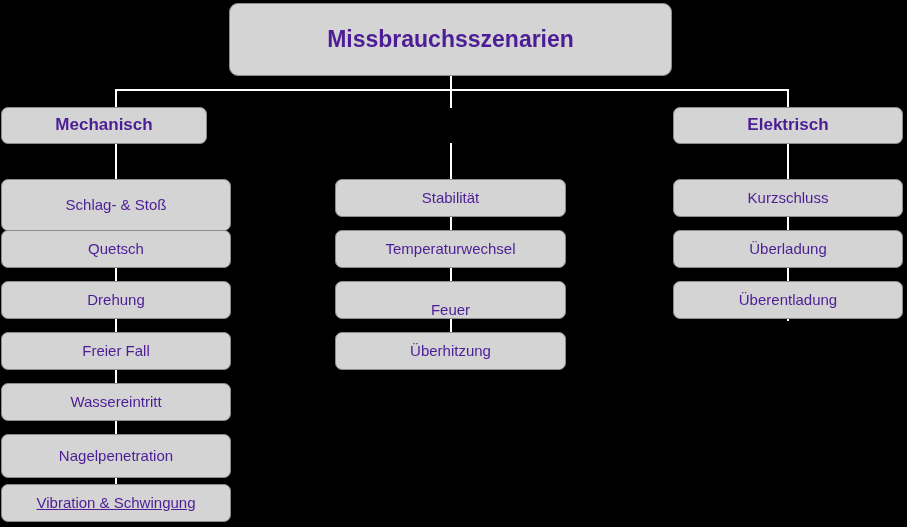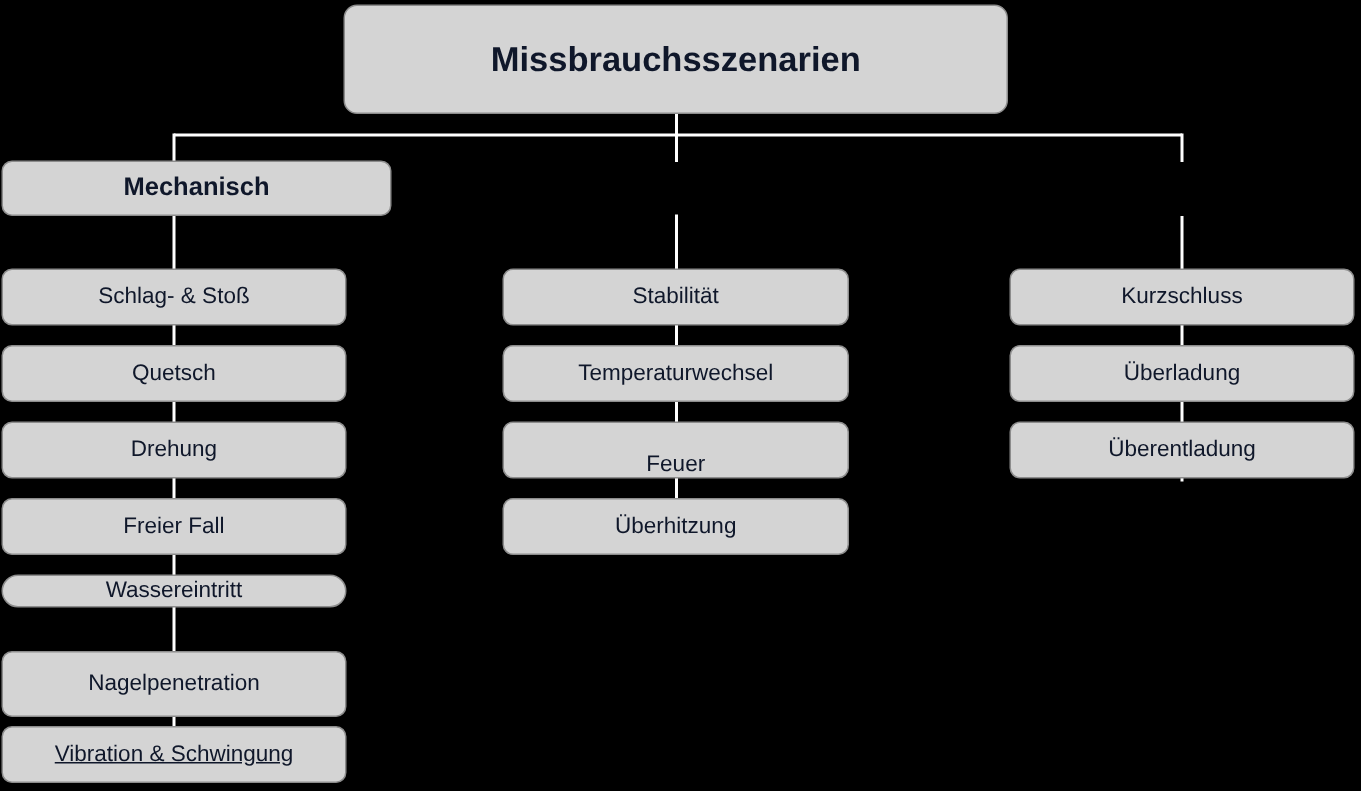--- a/index.html
+++ b/index.html
@@ -14,21 +14,21 @@
     background: #000000;
     font-family: "Liberation Sans", sans-serif;
     overflow: hidden;
   }
   .node {
     position: absolute;
     box-sizing: border-box;
     background: #d4d4d4;
     border: 1px solid #8c8c8c;
     border-radius: 7px;
-    color: #0f172a;
+    color: #4c1d95;
     display: flex;
     align-items: center;
     justify-content: center;
     text-align: center;
     line-height: 1.1;
   }
   .root-node {
     font-size: 23px;
     font-weight: bold;
     border-radius: 9px;
@@ -60,37 +60,37 @@
   <div class="connector v-line" style="left:787px; top:89px; height:19px;"></div>
 
   <div class="connector v-line" style="left:115px; top:144px; height:378px;"></div>
   <div class="connector v-line" style="left:450px; top:143px; height:227px;"></div>
   <div class="connector v-line" style="left:787px; top:144px; height:177px;"></div>
 
   <div class="node root-node" style="left:229px; top:3px; width:443px; height:73px;">
     <span>Missbrauchsszenarien</span>
   </div>
 
-  <div class="node cat-node" style="left:1px; top:107px; width:260px; height:37px;">
+  <div class="node cat-node" style="left:1px; top:107px; width:206px; height:37px;">
     <span>Mechanisch</span>
   </div>
 
-  <div class="node leaf-node" style="left:1px; top:179px; width:230px; height:38px;">
+  <div class="node leaf-node" style="left:1px; top:179px; width:230px; height:52px;">
     <span>Schlag- &amp; Stoß</span>
   </div>
   <div class="node leaf-node" style="left:1px; top:230px; width:230px; height:38px;">
     <span>Quetsch</span>
   </div>
   <div class="node leaf-node" style="left:1px; top:281px; width:230px; height:38px;">
     <span>Drehung</span>
   </div>
   <div class="node leaf-node" style="left:1px; top:332px; width:230px; height:38px;">
     <span>Freier Fall</span>
   </div>
-  <div class="node leaf-node" style="left:1px; top:383px; width:230px; height:22px;border-radius:15px;">
+  <div class="node leaf-node" style="left:1px; top:383px; width:230px; height:38px;">
     <span>Wassereintritt</span>
   </div>
   <div class="node leaf-node" style="left:1px; top:434px; width:230px; height:44px;">
     <span>Nagelpenetration</span>
   </div>
   <div class="node leaf-node" style="left:1px; top:484px; width:230px; height:38px;text-decoration:underline;">
     <span>Vibration &amp; Schwingung</span>
   </div>
 
 
@@ -100,20 +100,23 @@
   <div class="node leaf-node" style="left:335px; top:230px; width:231px; height:38px;">
     <span>Temperaturwechsel</span>
   </div>
   <div class="node leaf-node" style="left:335px; top:281px; width:231px; height:38px;align-items:flex-end;">
     <span>Feuer</span>
   </div>
   <div class="node leaf-node" style="left:335px; top:332px; width:231px; height:38px;">
     <span>Überhitzung</span>
   </div>
 
+  <div class="node cat-node" style="left:673px; top:107px; width:230px; height:37px;">
+    <span>Elektrisch</span>
+  </div>
 
   <div class="node leaf-node" style="left:673px; top:230px; width:230px; height:38px;">
     <span>Überladung</span>
   </div>
   <div class="node leaf-node" style="left:673px; top:179px; width:230px; height:38px;">
     <span>Kurzschluss</span>
   </div>
   <div class="node leaf-node" style="left:673px; top:281px; width:230px; height:38px;">
     <span>Überentladung</span>
   </div>

